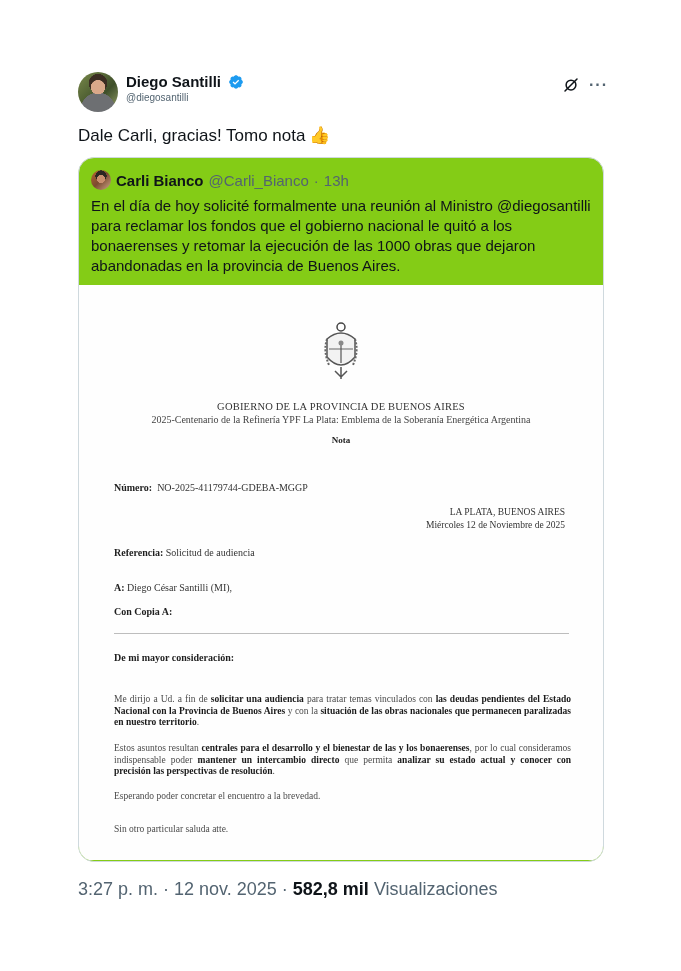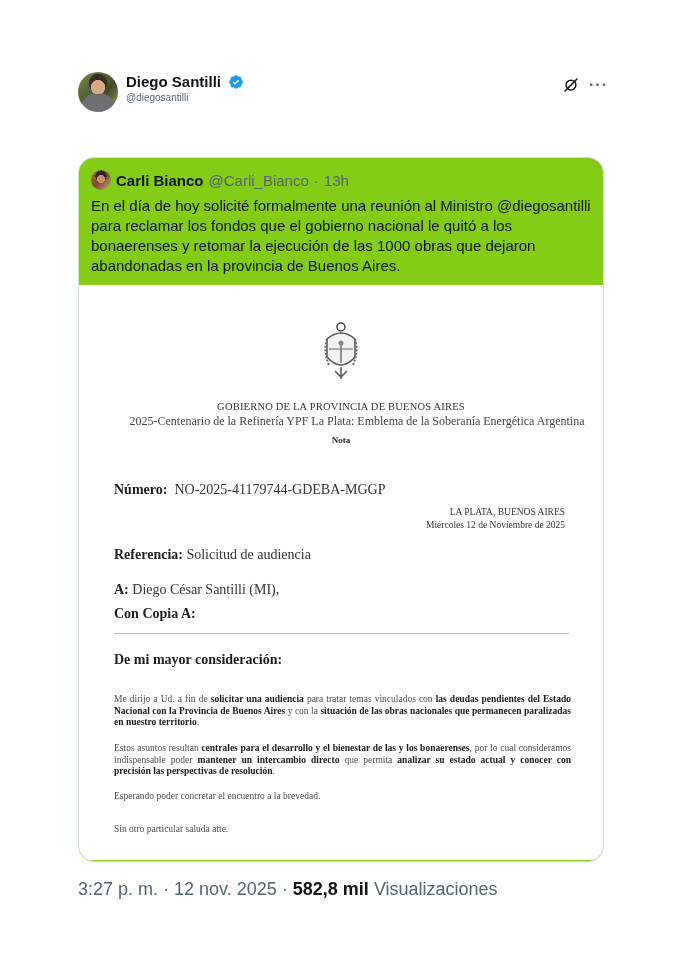--- a/index.html
+++ b/index.html
@@ -26,23 +26,23 @@
     background: radial-gradient(circle at 50% 45%, #c98e6e 0 28%, transparent 29%),
                 radial-gradient(circle at 50% 30%, #2a2622 0 32%, transparent 33%),
                 linear-gradient(135deg, #b8672f, #7c4a30 50%, #cfa88a); }
   .q-name { font-weight:bold; color:#0f1419; }
   .q-handle, .q-dot, .q-time { color:#536471; }
   .q-text { position:absolute; left:12px; top:38px; width:505px; font-size:15px; line-height:20px; color:#0f1419; }
 
   .doc { position:absolute; left:0; top:127px; width:524px; height:575px; background:#fefefe; font-family:"Liberation Serif", "DejaVu Serif", serif; color:#2a2a2a; }
   .coat { position:absolute; left:240px; top:36px; width:44px; height:60px; }
   .doc-org { position:absolute; left:0; width:524px; top:116px; text-align:center; font-size:10.5px; color:#333; letter-spacing:0.2px; }
-  .doc-motto { position:absolute; left:16px; width:524px; top:129px; text-align:center; font-size:12px; color:#444; }
+  .doc-motto { position:absolute; left:0; width:524px; top:129px; text-align:center; font-size:10px; color:#444; }
   .doc-type { position:absolute; left:0; width:524px; top:150px; text-align:center; font-size:9px; font-weight:bold; color:#222; }
-  .doc-line { position:absolute; font-size:14px; color:#333; }
+  .doc-line { position:absolute; font-size:10px; color:#333; }
   .doc-line b { color:#1e1e1e; }
   .doc-right { position:absolute; right:38px; text-align:center; font-size:9.5px; color:#333; }
   .doc-rule { position:absolute; left:35px; width:455px; top:348px; height:1px; background:#bdbdbd; }
   .doc-para { position:absolute; left:35px; width:457px; font-size:9.5px; line-height:11.5px; color:#4a4a4a; text-align:justify; }
   .doc-para b { color:#1a1a1a; }
 
   .meta { position:absolute; left:78px; top:879px; font-size:18px; color:#536471; }
   .meta b { color:#0f1419; font-weight:bold; }
 </style>
 </head>
@@ -60,20 +60,23 @@
     </svg>
   </div>
   <div class="handle">@diegosantilli</div>
 
   <svg class="grok-icon" viewBox="0 0 24 24">
     <circle cx="12" cy="12" r="6.5" fill="none" stroke="#0f1419" stroke-width="2"></circle>
     <line x1="4" y1="20" x2="20" y2="4" stroke="#0f1419" stroke-width="2" stroke-linecap="round"></line>
   </svg>
   <div class="more-icon">···</div>
 
+  <div class="tweet-text">
+    <span>Dale Carli, gracias! Tomo nota</span><span class="thumb">👍</span>
+  </div>
 
   <div class="quote">
     <div class="q-header">
       <div class="q-avatar"></div>
       <span class="q-name">Carli Bianco</span>
       <span class="q-handle">@Carli_Bianco</span>
       <span class="q-dot">·</span>
       <span class="q-time">13h</span>
     </div>
     <div class="q-text">En el día de hoy solicité formalmente una reunión al Ministro @diegosantilli para reclamar los fondos que el gobierno nacional le quitó a los bonaerenses y retomar la ejecución de las 1000 obras que dejaron abandonadas en la provincia de Buenos Aires.</div>

